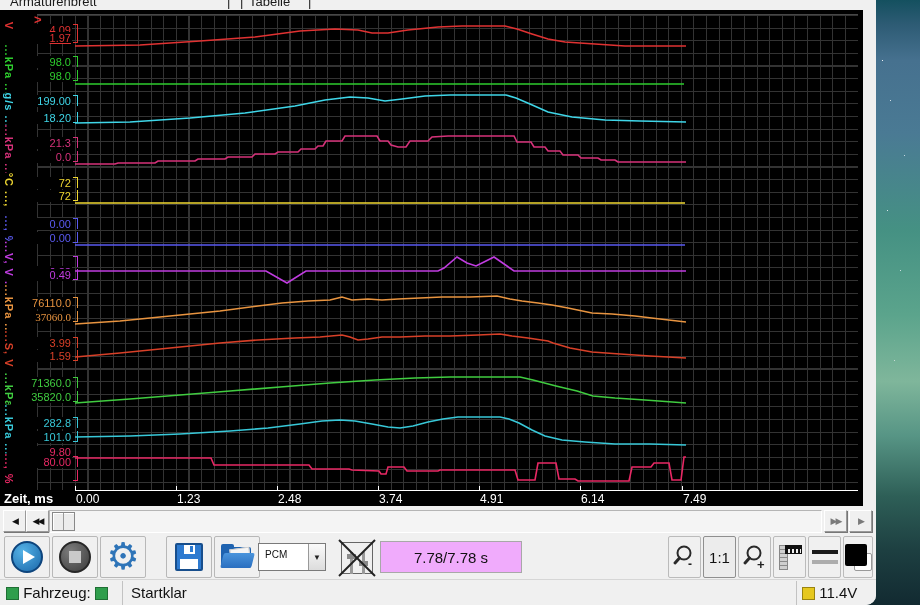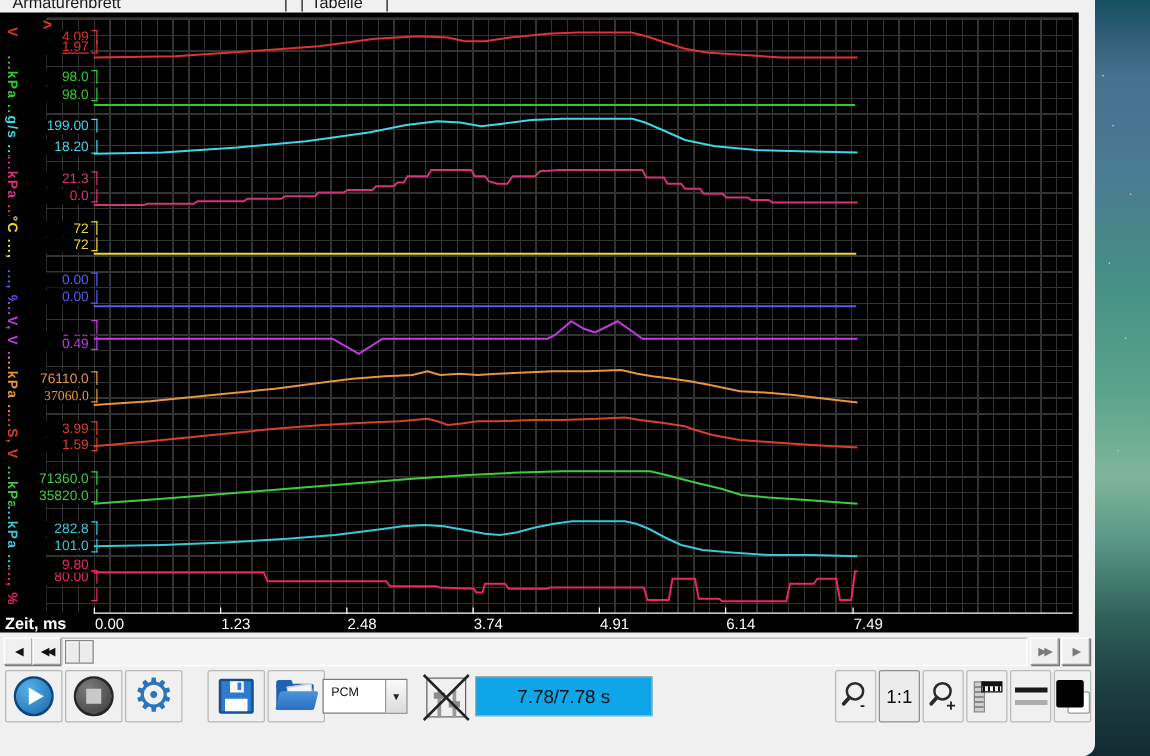--- a/index.html
+++ b/index.html
@@ -76,21 +76,21 @@
   .combo { position:absolute; left:258px; top:8px; width:68px; height:28px; background:#fff; border:1px solid #7a7a7a; display:flex; }
   .combo .val { flex:1; font-size:10px; color:#111; padding:5px 0 0 6px; }
   .combo .btn { width:17px; height:26px; background:linear-gradient(#fafafa,#dcdcdc); border-left:1px solid #999; display:flex; align-items:center; justify-content:center; font-size:8px; color:#222; }
 
   .crossed { position:absolute; left:337px; top:3px; width:40px; height:40px; }
   .crossed .box { position:absolute; left:4px; top:4px; width:32px; height:32px; border:1px solid #666; }
   .crossed .sl { position:absolute; width:3px; height:22px; background:#9a9a9a; top:9px; }
   .crossed .kn { position:absolute; width:9px; height:5px; background:#8a8a8a; }
   .crossed svg { position:absolute; left:0; top:0; }
 
-  .timebox { position:absolute; left:380px; top:6px; width:142px; height:32px; background:#0ea5e9; border:1px solid #a8a8a8;
+  .timebox { position:absolute; left:380px; top:6px; width:142px; height:32px; background:#f0abfc; border:1px solid #a8a8a8;
     display:flex; align-items:center; justify-content:center; font-size:15px; color:#111; }
 
   .onebtn { background:#ececec; border:1px solid #8f8f8f; font-size:15px; color:#111; }
   .ruler { position:relative; width:26px; height:28px; }
   .ruler .v { position:absolute; left:2px; top:2px; width:9px; height:25px; background:repeating-linear-gradient(180deg,#cfcfcf 0 3px,#8a8a8a 3px 4px); border:1px solid #888; }
   .ruler .h { position:absolute; left:8px; top:2px; width:17px; height:9px; background:repeating-linear-gradient(90deg,#111 0 2px,#f0f0f0 2px 4px); border:1px solid #111; border-top-width:4px; }
   .linesicon { width:26px; }
   .linesicon .l1 { height:4px; background:#1a1a1a; margin-bottom:6px; }
   .linesicon .l2 { height:4px; background:#adadad; }
   .sqicon { position:relative; width:28px; height:28px; }
@@ -313,14 +313,27 @@
         </div>
     </div>
     <div class="tbs" style="left:843px;width:30px">
       <div class="sqicon">
           <div class="back"></div>
           <div class="front"></div>
         </div>
     </div>
   </div>
 
+  <div class="statusbar">
+    <span class="st-left">
+      <span class="st-sq green"></span>
+      <span>Fahrzeug:</span>
+      <span class="st-sq green"></span>
+    </span>
+    <span class="st-sep1"></span>
+    <span class="st-mid">Startklar</span>
+    <span class="st-right">
+      <span class="st-sq yellow"></span>
+      <span>11.4V</span>
+    </span>
+  </div>
 
 </div>
 
 </body></html>

